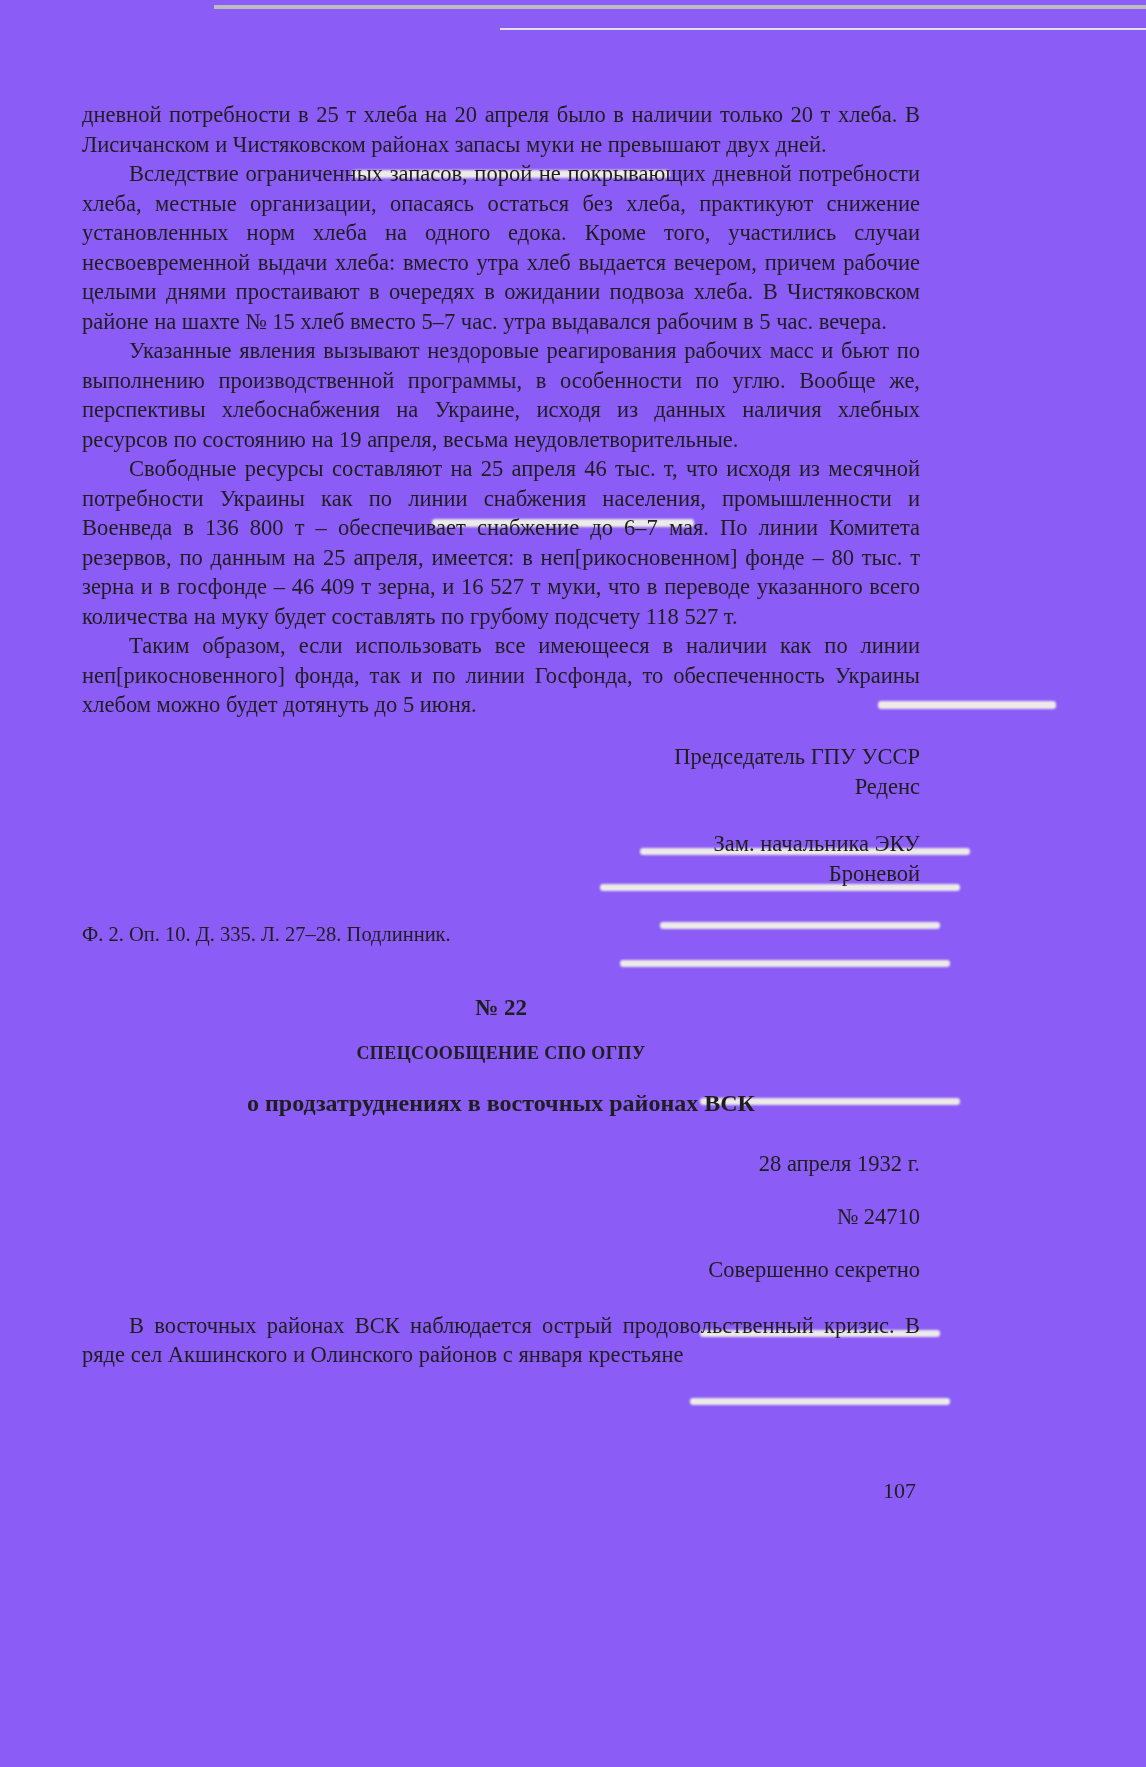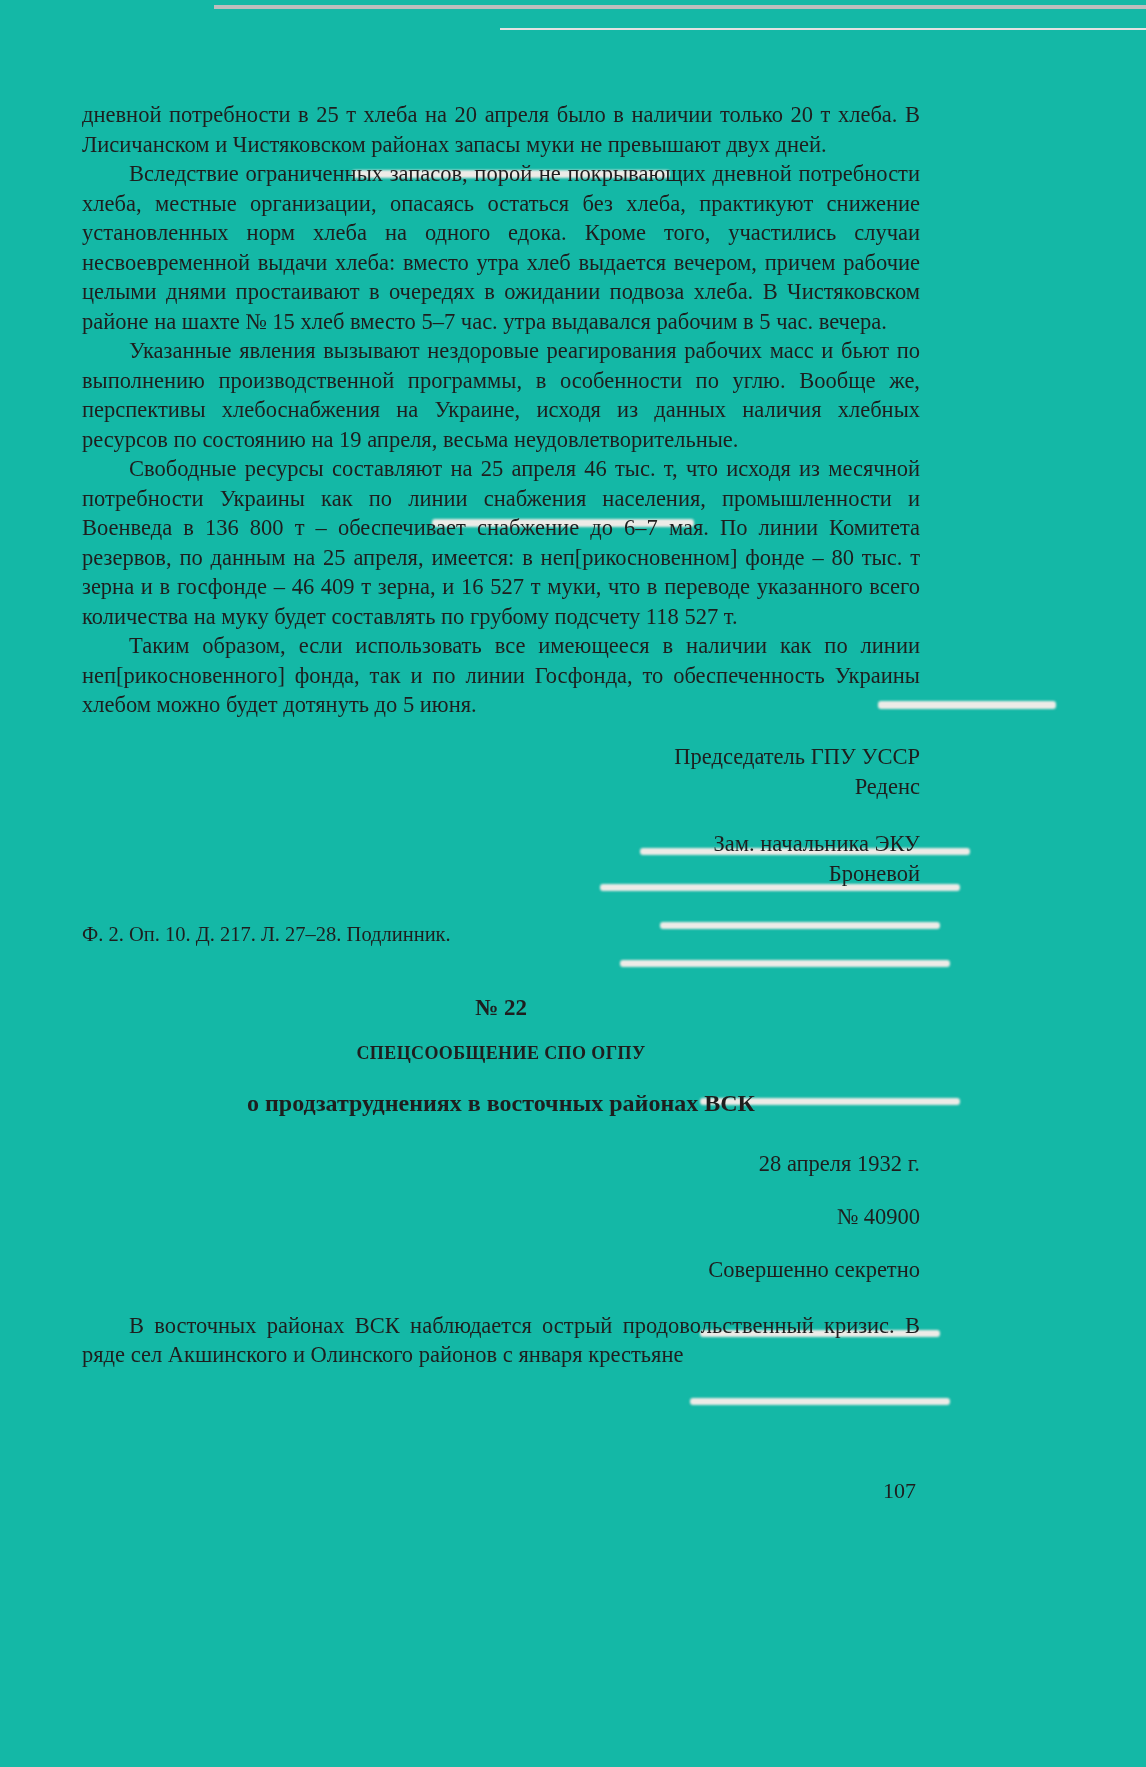--- a/index.html
+++ b/index.html
@@ -5,21 +5,21 @@
   html, body {
     margin: 0;
     padding: 0;
     background: #f2f2f2;
   }
   .page {
     position: relative;
     width: 1146px;
     height: 1767px;
     margin: 0 auto;
-    background: #14b8a6;
+    background: #8b5cf6;
     overflow: hidden;
     color: #1e1e1e;
     font-family: "Liberation Serif", "DejaVu Serif", serif;
   }
 
   
   .scan-line-1 {
     position: absolute;
     top: 5px; left: 214px;
     width: 932px; height: 4px;
@@ -142,28 +142,28 @@
       <div class="sig-pair">
         <p>Председатель ГПУ УССР</p>
         <p>Реденс</p>
       </div>
       <div class="sig-pair">
         <p>Зам. начальника ЭКУ</p>
         <p>Броневой</p>
       </div>
     </div>
 
-    <p class="archive-ref">Ф. 2. Оп. 10. Д.  217. Л. 27–28. Подлинник.</p>
+    <p class="archive-ref">Ф. 2. Оп. 10. Д.  335. Л. 27–28. Подлинник.</p>
 
     <h3 class="doc-number">№ 22</h3>
     <h2 class="doc-title">СПЕЦСООБЩЕНИЕ СПО ОГПУ</h2>
     <h3 class="doc-subtitle">о продзатруднениях в восточных районах ВСК</h3>
 
     <p class="meta-line first">28 апреля 1932 г.</p>
-    <p class="meta-line">№ 40900</p>
+    <p class="meta-line">№ 24710</p>
     <p class="meta-line">Совершенно секретно</p>
 
     <p class="body-par final-par">В восточных районах ВСК наблюдается острый продовольственный кризис. В ряде сел Акшинского и Олинского районов с января крестьяне</p>
 
   </main>
 
   <div class="page-number">107</div>
 
 </div>
 

